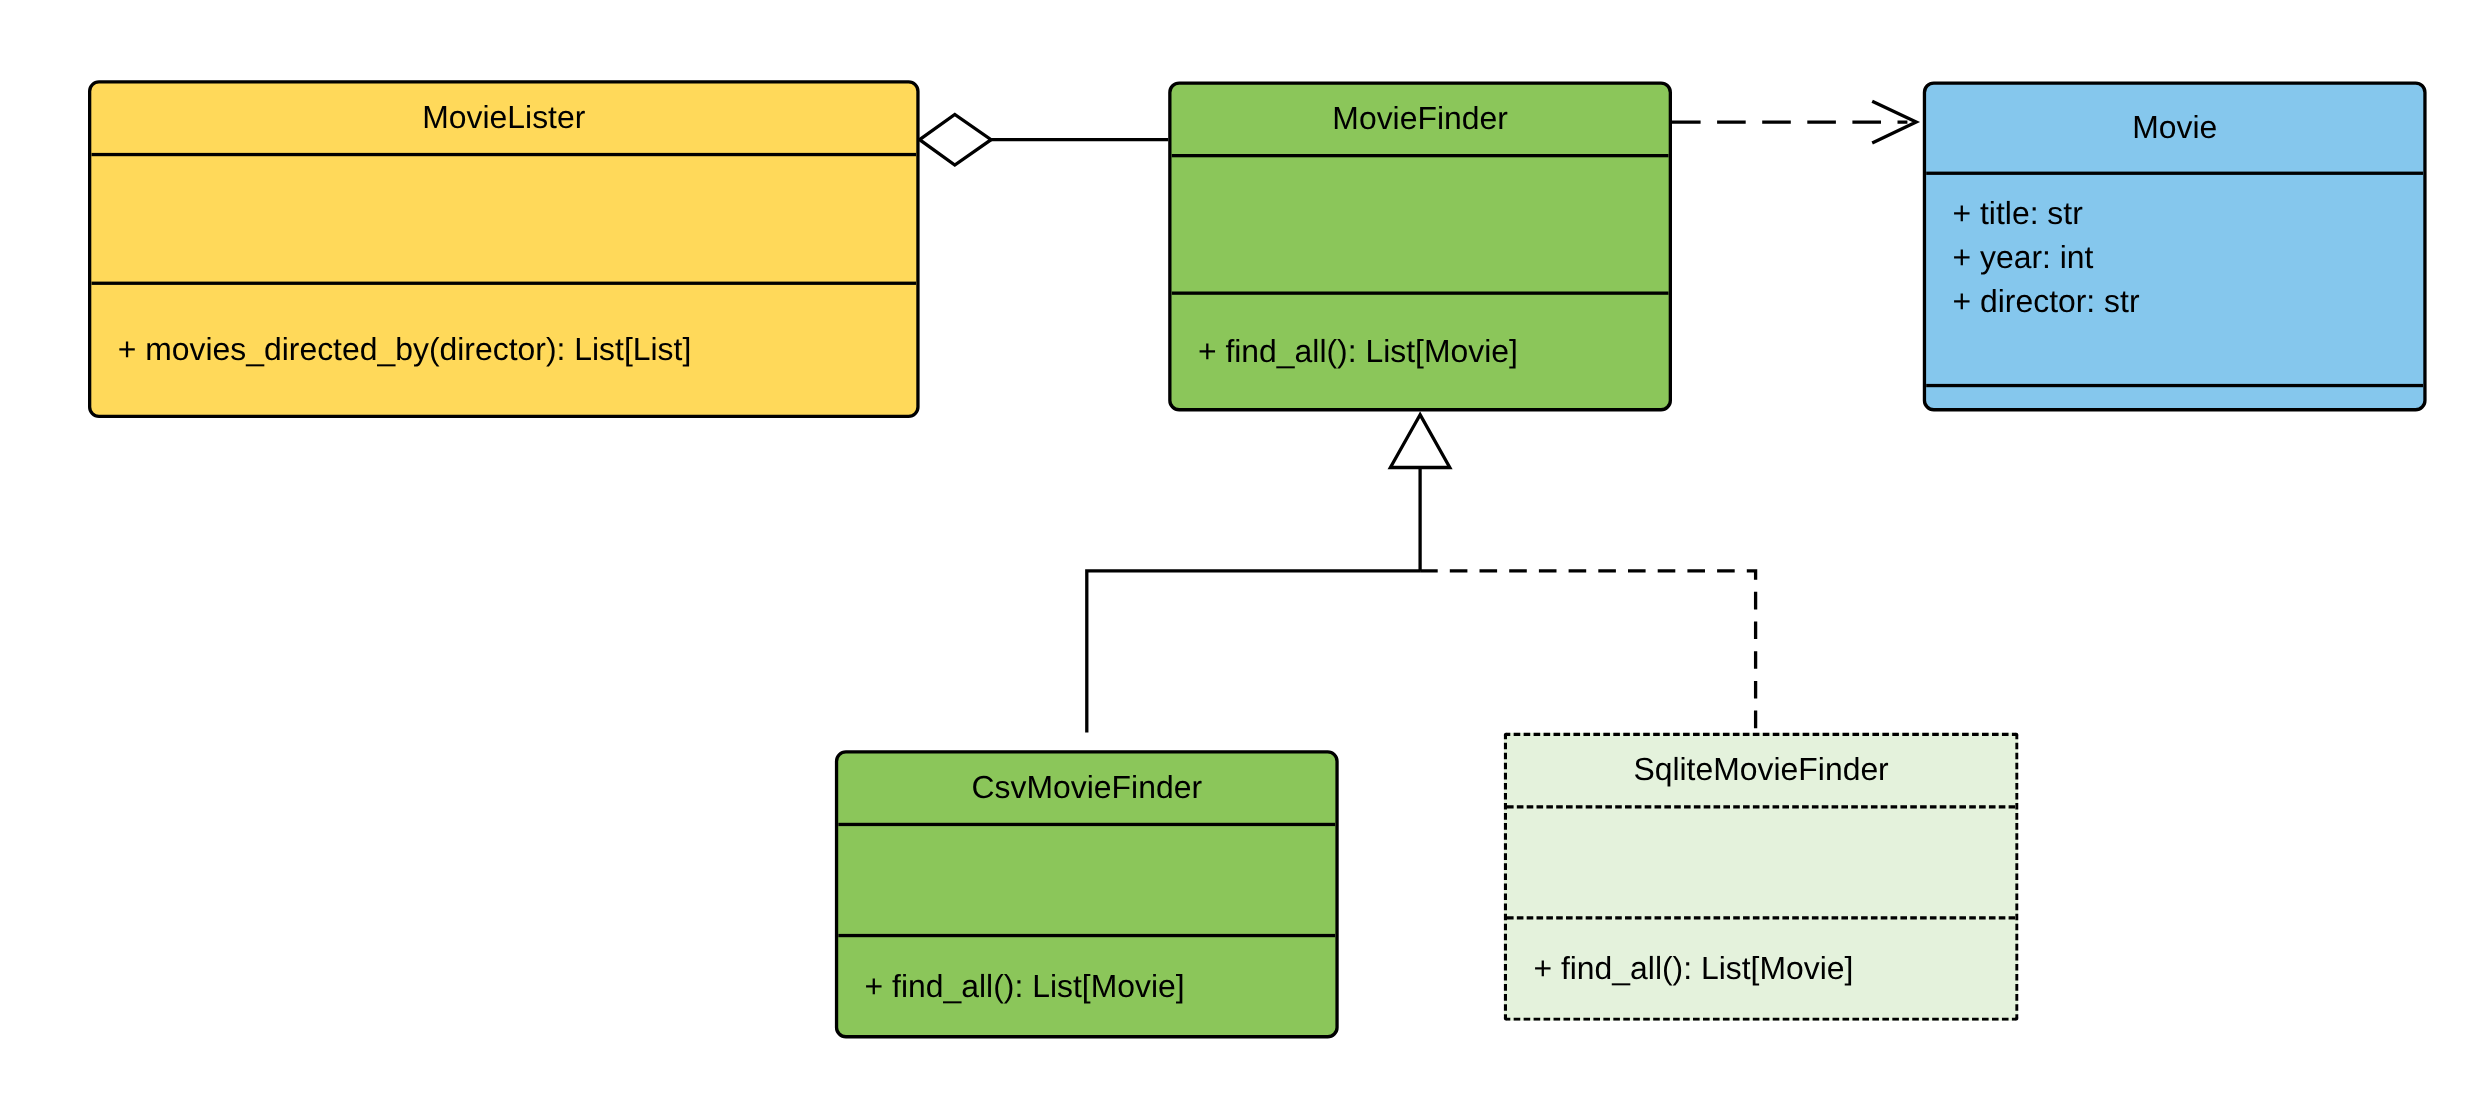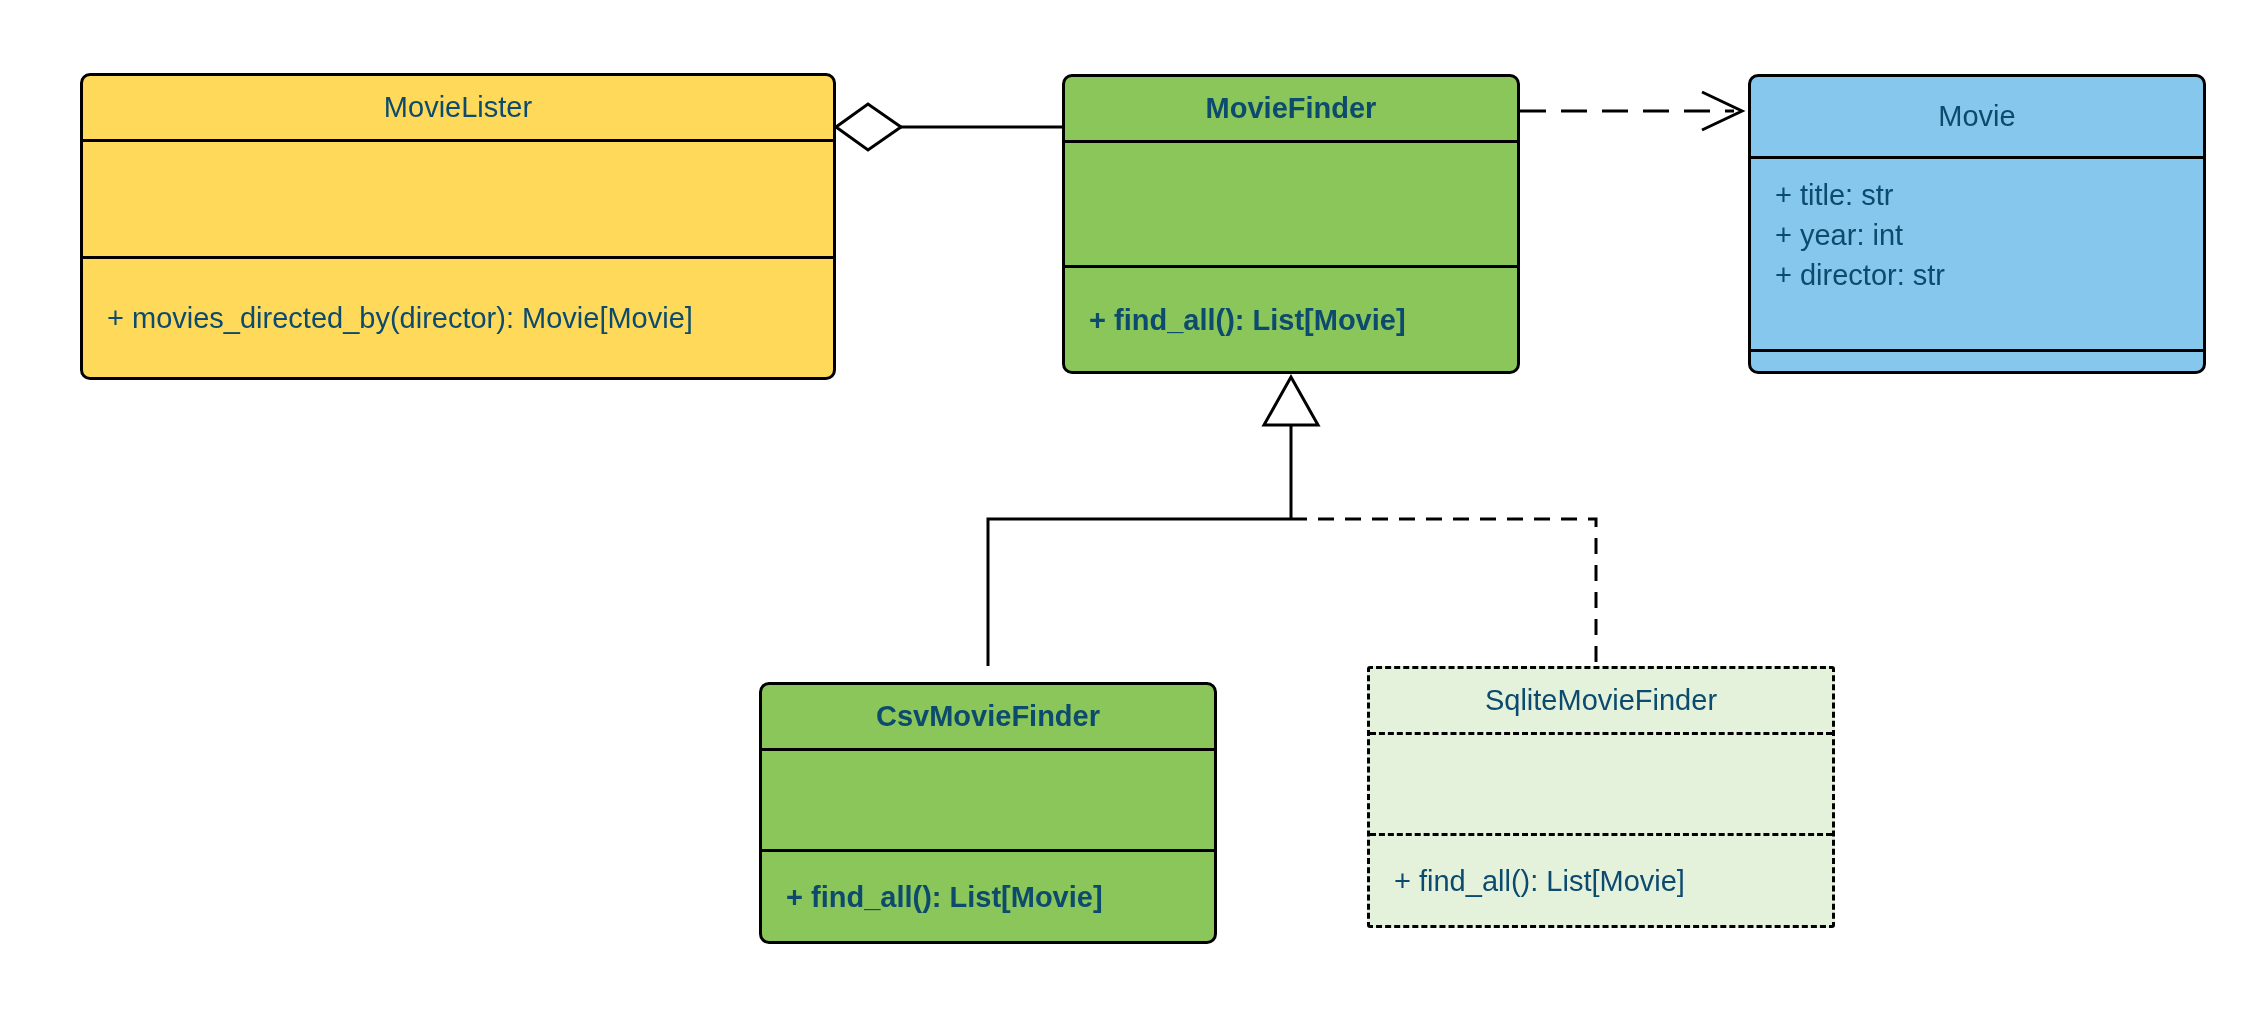--- a/index.html
+++ b/index.html
@@ -2,21 +2,21 @@
 <html style="--yellow-fill: #FFD95A; --green-fill: #8BC65A; --blue-fill: #85C7ED; --light-green-fill: #E4F2DC; --border: #000000; --background: #FFFFFF;"><head>
 <meta charset="utf-8">
 <style>
   html, body { margin: 0; padding: 0; background: #ffffff; }
   .canvas {
     position: relative;
     width: 2250px;
     height: 1011px;
     background: var(--background, #ffffff);
     font-family: "Liberation Sans", sans-serif;
-    color: #0c4a6e;
+    color: #000000;
   }
   svg.connectors {
     position: absolute;
     left: 0; top: 0;
     width: 2250px; height: 1011px;
     pointer-events: none;
   }
   .uml-class {
     position: absolute;
     box-sizing: border-box;
@@ -43,21 +43,21 @@
     border-top: 3px solid var(--border, #000);
   }
   .uml-class .title + .compartment { border-top: none; }
   .member { line-height: 40px; white-space: nowrap; }
 
   .centered-members { display: flex; flex-direction: column; justify-content: center; }
   .top-members { padding-top: 16px !important; }
 
   
   .fill-yellow { background: var(--yellow-fill, #FFD95A); }
-  .fill-green  { background: var(--green-fill, #8BC65A); font-weight: bold; }
+  .fill-green  { background: var(--green-fill, #8BC65A); }
   .fill-blue   { background: var(--blue-fill, #85C7ED); }
   .fill-lightgreen { background: var(--light-green-fill, #E4F2DC); }
 
   
   #movie-lister  { left: 80px;   top: 73px;  width: 756px; height: 307px; }
   #movie-lister .title        { height: 66px; }
   #movie-lister .attrs        { height: 114px; }
   #movie-lister .methods      { flex: 1 1 auto; }
 
   #movie-finder  { left: 1062px; top: 74px;  width: 458px; height: 300px; }
@@ -107,21 +107,21 @@
     <polyline points="1291,519 988,519 988,666" fill="none" stroke="#000" stroke-width="3"></polyline>
 
     
     <polyline points="1291,519 1596,519 1596,666" fill="none" stroke="#000" stroke-width="3" stroke-dasharray="16 11"></polyline>
   </svg>
 
   <div class="uml-class fill-yellow" id="movie-lister">
     <div class="title">MovieLister</div>
     <div class="compartment attrs"></div>
     <div class="compartment methods centered-members">
-      <div class="member">+ movies_directed_by(director): Movie[Movie]</div>
+      <div class="member">+ movies_directed_by(director): List[List]</div>
     </div>
   </div>
 
   <div class="uml-class fill-green" id="movie-finder">
     <div class="title">MovieFinder</div>
     <div class="compartment attrs"></div>
     <div class="compartment methods centered-members">
       <div class="member">+ find_all(): List[Movie]</div>
     </div>
   </div>

